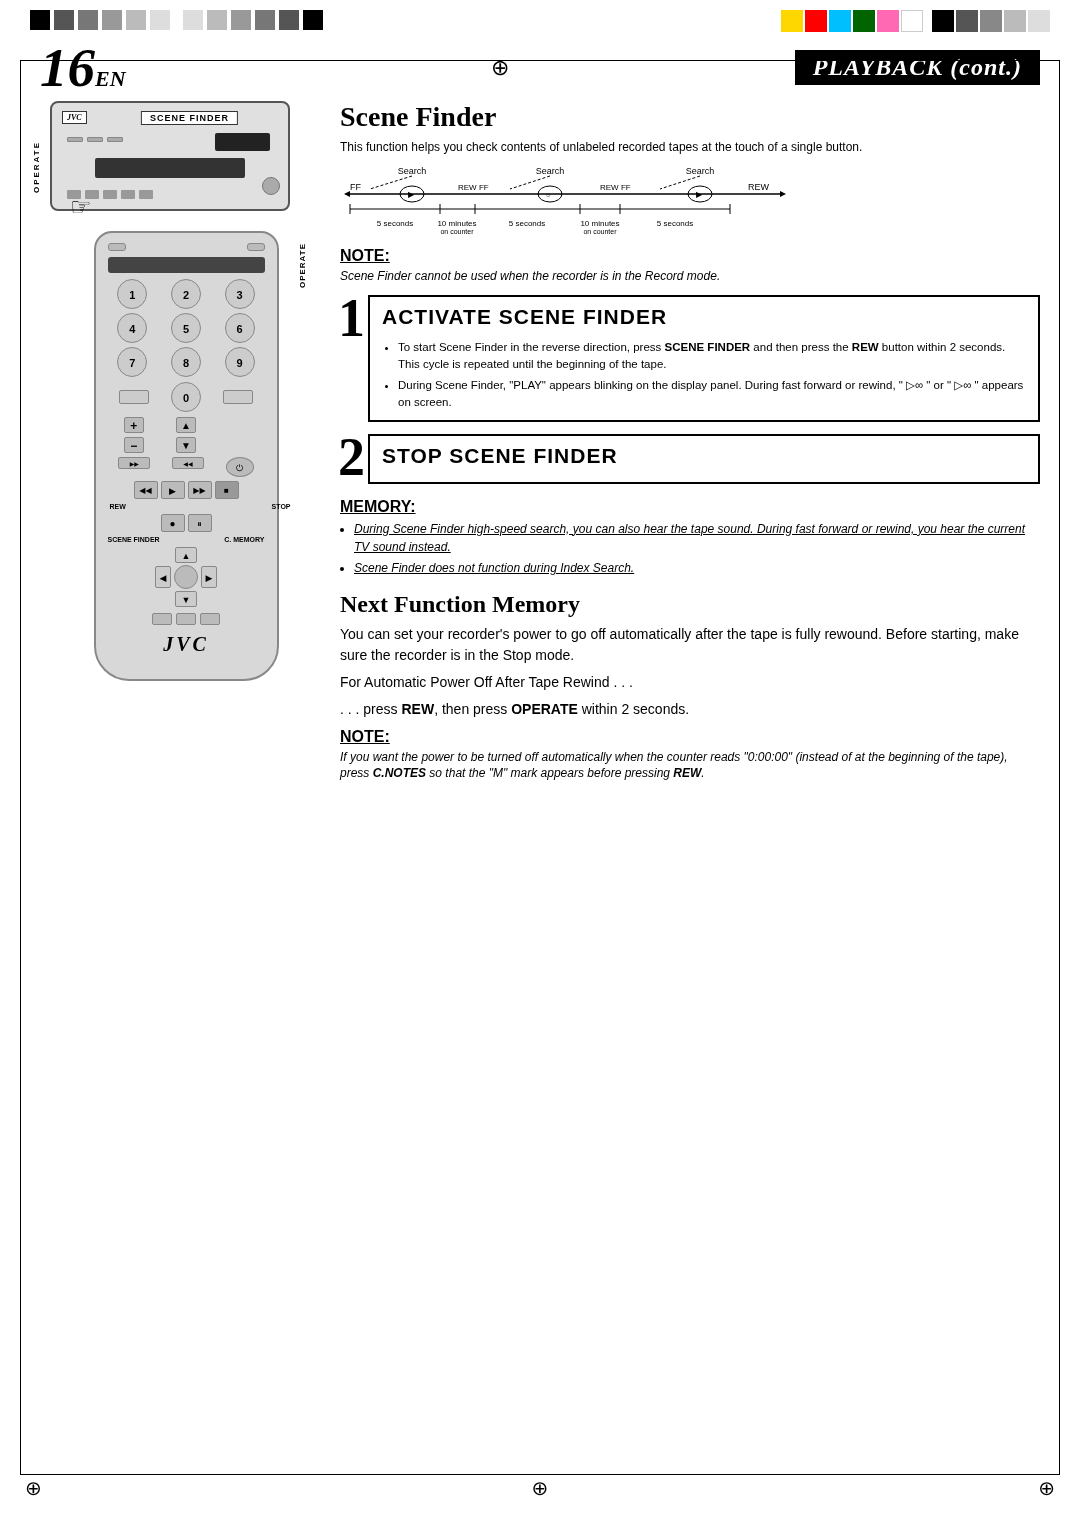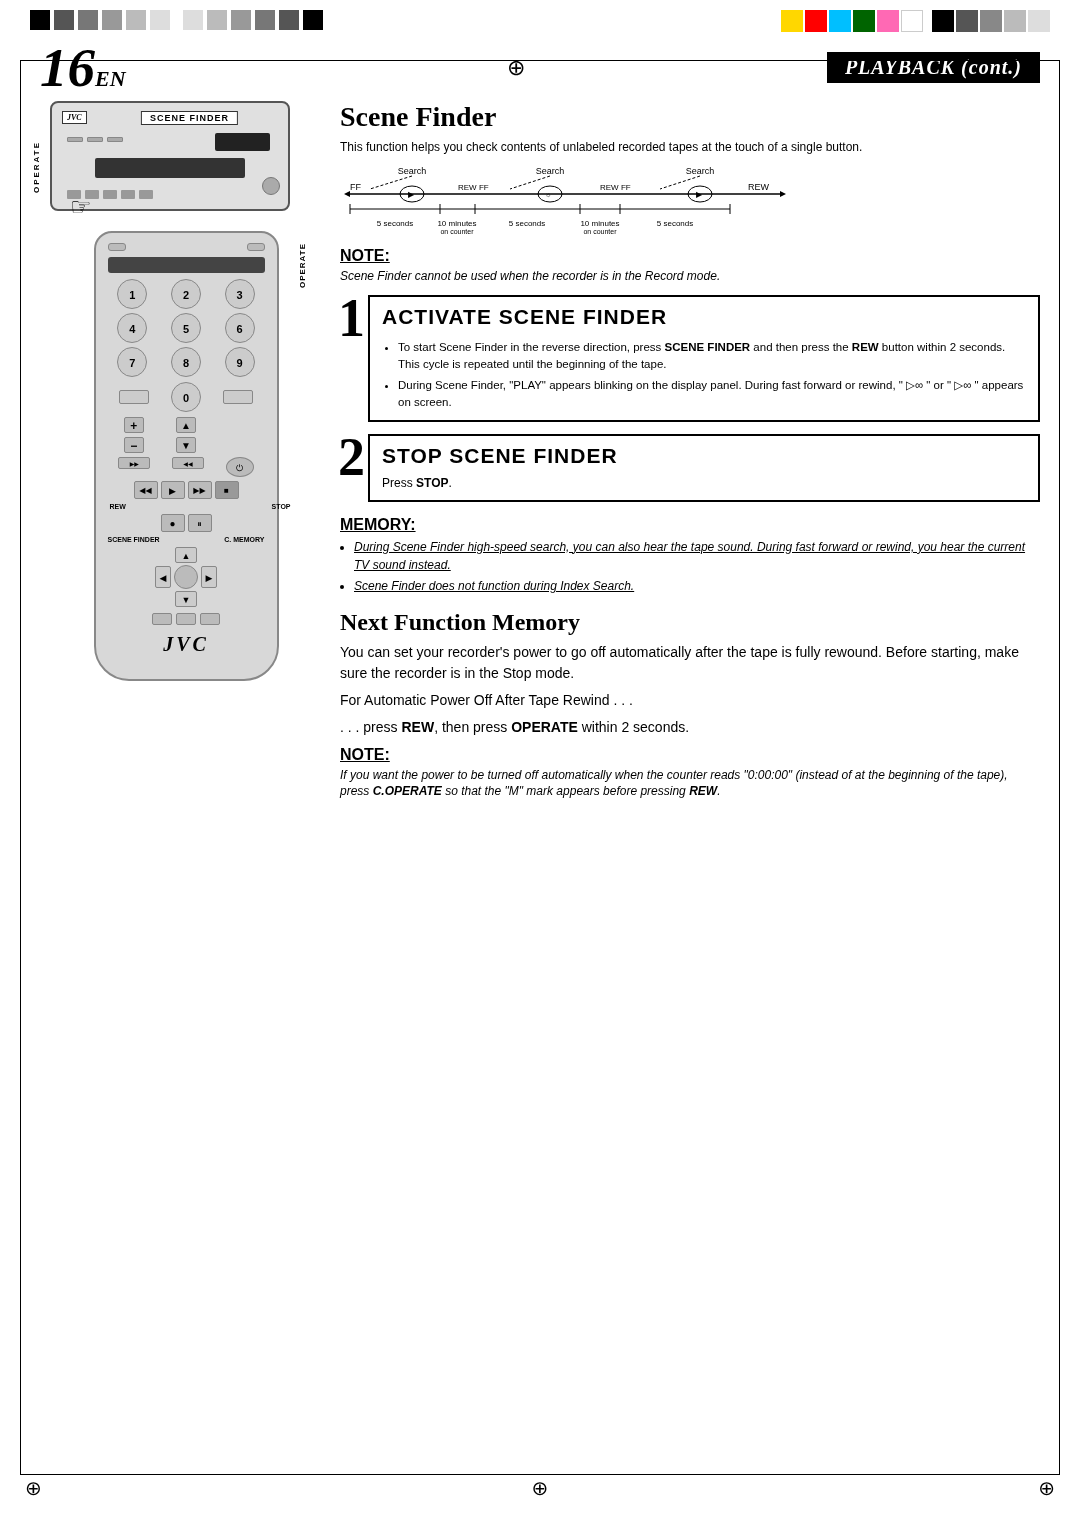--- a/index.html
+++ b/index.html
@@ -9,21 +9,21 @@
       background: #fff;
       font-family: Arial, Helvetica, sans-serif;
       font-size: 13px;
       color: #000;
       position: relative;
       overflow: hidden;
     }
     .header-title-box {
       background: #000;
       color: #fff;
-      font-size: 20px;
+      font-size: 24px;
       font-weight: bold;
       font-style: italic;
       padding: 4px 18px;
       font-family: 'Times New Roman', serif;
       letter-spacing: 1px;
     }
 
     
     .main-layout {
       display: flex;
@@ -373,21 +373,20 @@
           <li style="font-size:11.5px;line-height:1.5;margin-bottom:4px;">To start Scene Finder in the reverse direction, press <strong>SCENE FINDER</strong> and then press the <strong>REW</strong> button within 2 seconds. This cycle is repeated until the beginning of the tape.</li>
           <li style="font-size:11.5px;line-height:1.5;">During Scene Finder, "PLAY" appears blinking on the display panel. During fast forward or rewind, " ▷∞ " or " ▷∞ " appears on screen.</li>
         </ul>
       </div>
     </div>
 
     <div style="position:relative; margin-left:28px; margin-bottom:14px;">
       <div style="position:absolute;left:-30px;top:-4px;font-size:54px;font-weight:bold;font-family:'Times New Roman',serif;line-height:1;">2</div>
       <div style="border:2px solid #000;padding:8px 12px;">
         <div style="font-size:21px;font-weight:bold;letter-spacing:1px;margin-bottom:6px;text-transform:uppercase;">STOP SCENE FINDER</div>
-        <p style="font-size:12px;line-height:1.5;">Press <strong>STOP</strong>.</p>
       </div>
     </div>
 
     <div class="notes-box">
       <div class="notes-title">MEMORY:</div>
       <ul class="notes-list">
         <li>During Scene Finder high-speed search, you can also hear the tape sound. During fast forward or rewind, you hear the current TV sound instead.</li>
         <li>Scene Finder does not function during Index Search.</li>
       </ul>
     </div>
@@ -395,21 +394,21 @@
     <h2 class="nfm-title">Next Function Memory</h2>
     <p class="nfm-text">You can set your recorder's power to go off automatically after the tape is fully rewound. Before starting, make sure the recorder is in the Stop mode.</p>
     <p class="nfm-text">For Automatic Power Off After Tape Rewind . . .</p>
     <p class="nfm-text">
       . . . press <strong>REW</strong>, then press <strong>OPERATE</strong> within 2 seconds.
     </p>
 
     <div class="bottom-note">
       <div class="note-title">NOTE:</div>
       <p class="note-text">
-        <em>If you want the power to be turned off automatically when the counter reads "0:00:00" (instead of at the beginning of the tape), press <strong>C.OPERATE</strong> so that the "M" mark appears before pressing <strong>REW</strong>.</em>
+        <em>If you want the power to be turned off automatically when the counter reads "0:00:00" (instead of at the beginning of the tape), press <strong>C.NOTES</strong> so that the "M" mark appears before pressing <strong>REW</strong>.</em>
       </p>
     </div>
 
   </div>
 </div>
 
 <div style="position:absolute;bottom:25px;left:25px;font-size:20px;">⊕</div>
 <div style="position:absolute;bottom:25px;left:50%;transform:translateX(-50%);font-size:20px;">⊕</div>
 <div style="position:absolute;bottom:25px;right:25px;font-size:20px;">⊕</div>
 

